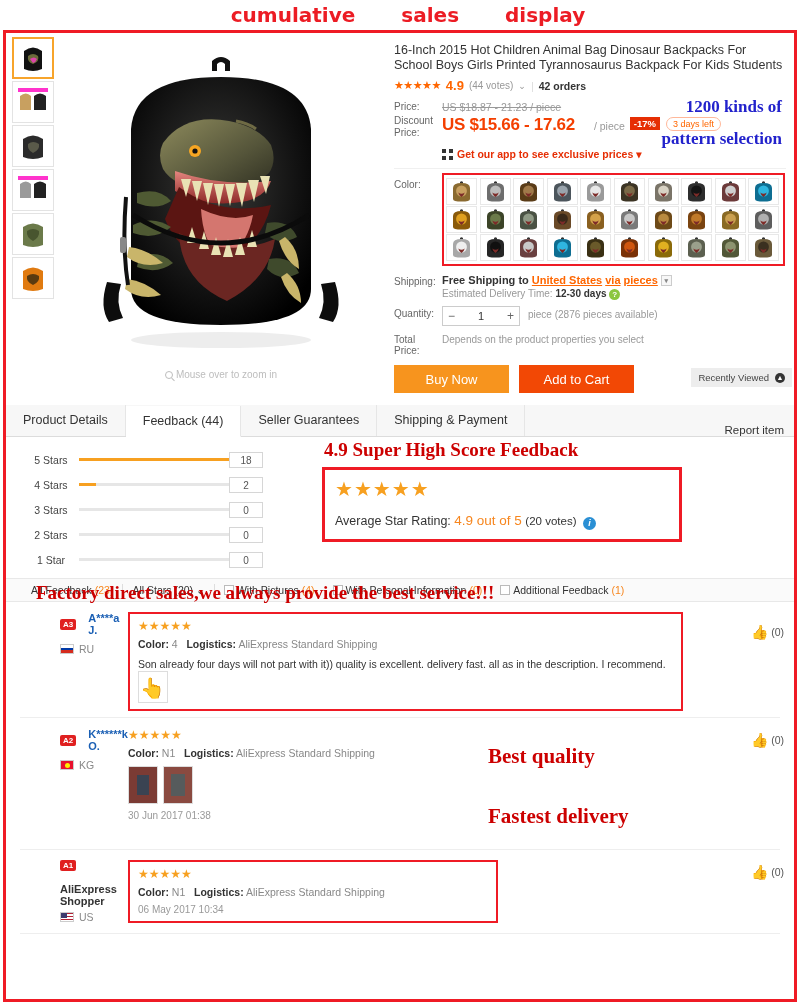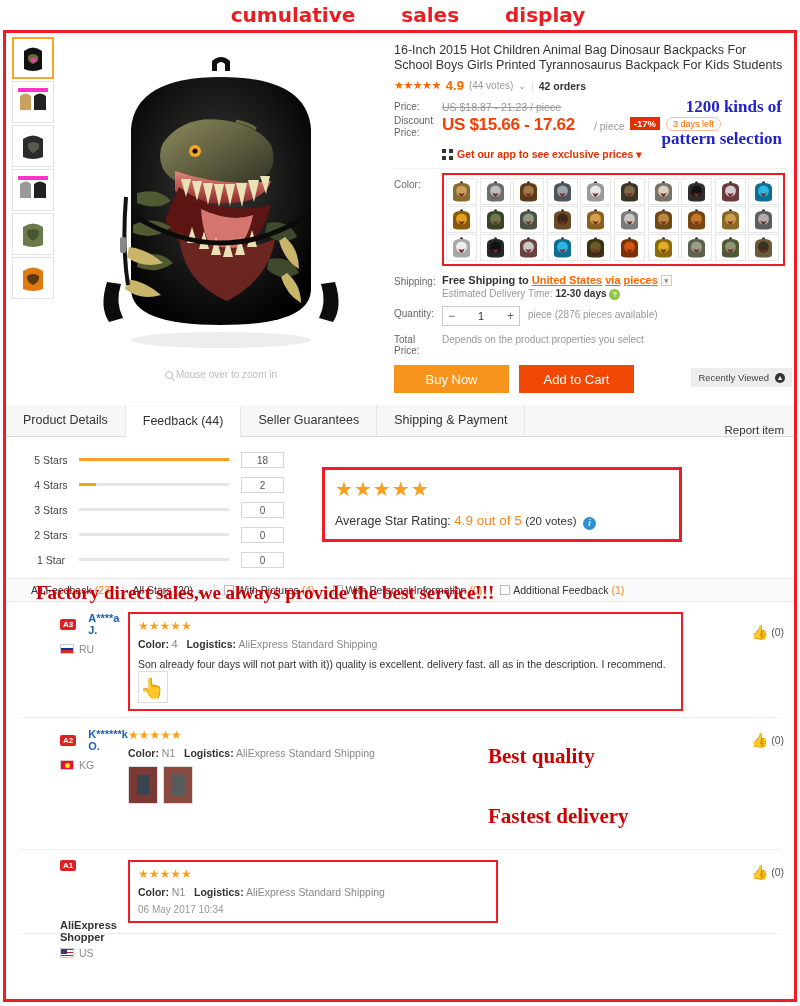--- a/index.html
+++ b/index.html
@@ -175,21 +175,21 @@
   .report { margin-left:auto; font-size:11.5px; color:#333; padding-right:10px; }
 
   
   .fb-area { position:relative; padding:10px 0 0 0; background:#fff; }
   .bars { width:310px; padding-left:25px; }
   .bar-row { display:flex; align-items:center; height:25px; }
   .bar-lab { width:48px; font-size:10.5px; color:#444; text-align:center; padding-right:8px;}
   .bar-track { width:150px; height:3px; background:#e6e6e6; position:relative; }
   .bar-fill { height:3px; background:#f7a020; }
   .bar-cnt {
-    width:43px; height:16px; border:1px solid #d6d6d6; margin-left:12px;
+    width:34px; height:16px; border:1px solid #d6d6d6; margin-left:0;
     font-size:10px; color:#555; text-align:center; line-height:15px;
   }
   .fb-head {
     position:absolute; left:318px; top:2px; color:#cc0000; font-weight:bold;
     font-family:"Liberation Serif", serif; font-size:19px; white-space:nowrap;
   }
   .avg-box {
     position:absolute; left:316px; top:30px; width:360px; height:75px;
     border:3px solid #ef1b25; padding:7px 10px;
   }
@@ -839,20 +839,21 @@
           </div>
           <div class="bar-row">
             <div class="bar-lab">1 Star</div>
             <div class="bar-track">
               <div class="bar-fill" style="width:0%"></div>
             </div>
             <div class="bar-cnt">0</div>
           </div>
         </div>
 
+      <div class="fb-head">4.9 Super High Score Feedback</div>
 
       <div class="avg-box">
         <div class="avg-stars">★★★★★</div>
         <div class="avg-line">
           <span>Average Star Rating:</span>
           <span class="avg-val">4.9 out of 5</span>
           <span class="avg-votes">(20 votes)</span>
           <span class="info-i">i</span>
         </div>
       </div>
@@ -945,35 +946,36 @@
                   <path d="M8 8h12v20H8z" fill="#3a4352"></path>
                 </svg>
             </div>
             <div class="rv-photo">
               <svg width="28" height="36" viewBox="0 0 28 36">
                   <rect width="28" height="36" fill="#8a4a40"></rect>
                   <path d="M7 7h14v22H7z" fill="#565b5c"></path>
                 </svg>
             </div>
           </div>
+          <div class="rv-date">30 Jun 2017 01:38</div>
         </div>
         <div class="helpful" style="right:-4px; top:4px;">
           <span class="thumbup">👍</span>
           <span>(0)</span>
         </div>
         <div class="red-overlay" style="left:360px; top:16px;">Best quality</div>
         <div class="red-overlay" style="left:360px; top:76px;">Fastest delivery</div>
       </div>
     </div>
 
     <div class="review" style="height:84px;">
       <div class="rv-user">
         <div class="rv-name-row" style="flex-wrap:wrap; width:92px;">
           <span class="rv-badge">A1</span>
-          <span class="rv-name" style="color:#333;margin-top:36px;">AliExpress Shopper</span>
+          <span class="rv-name" style="color:#333;">AliExpress Shopper</span>
         </div>
         <div class="rv-country" style="margin-top:4px;">
           <span class="flag flag-us"></span>
           <span class="cc">US</span>
         </div>
       </div>
       <div class="rv-body">
         <div class="rv-box" style="width:370px;">
           <div class="rv-stars">★★★★★</div>
           <div class="rv-meta">

